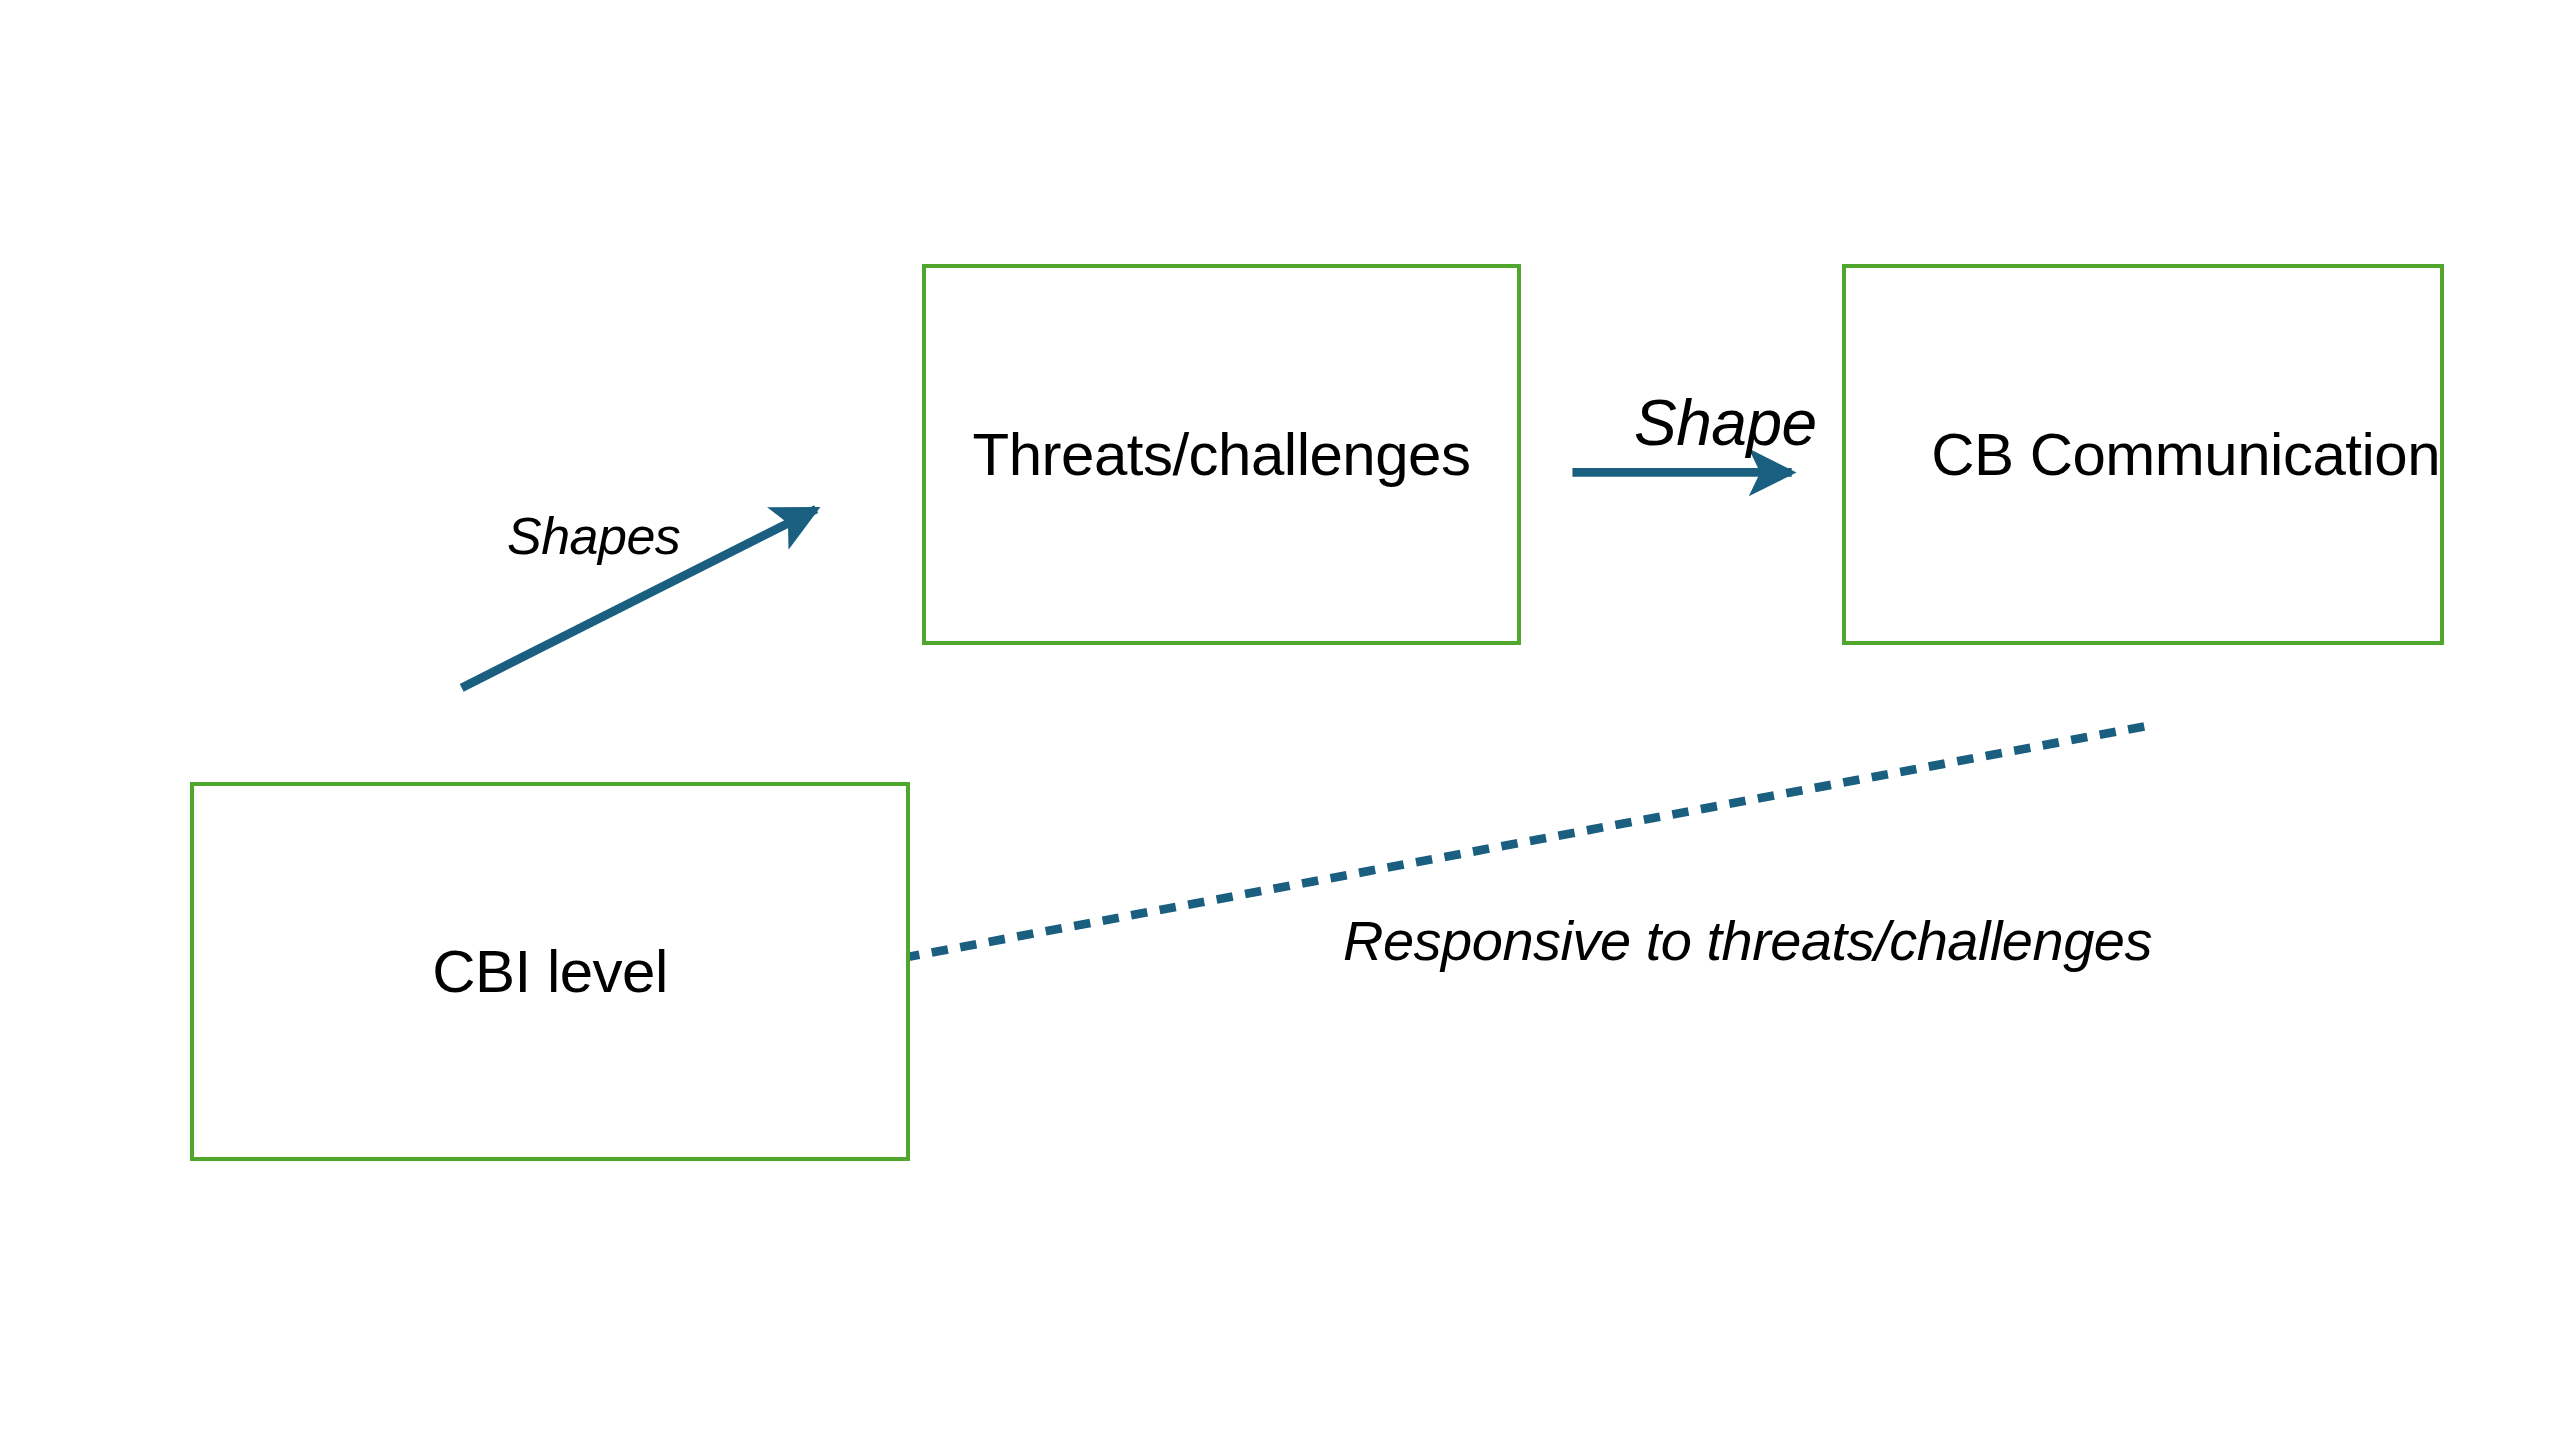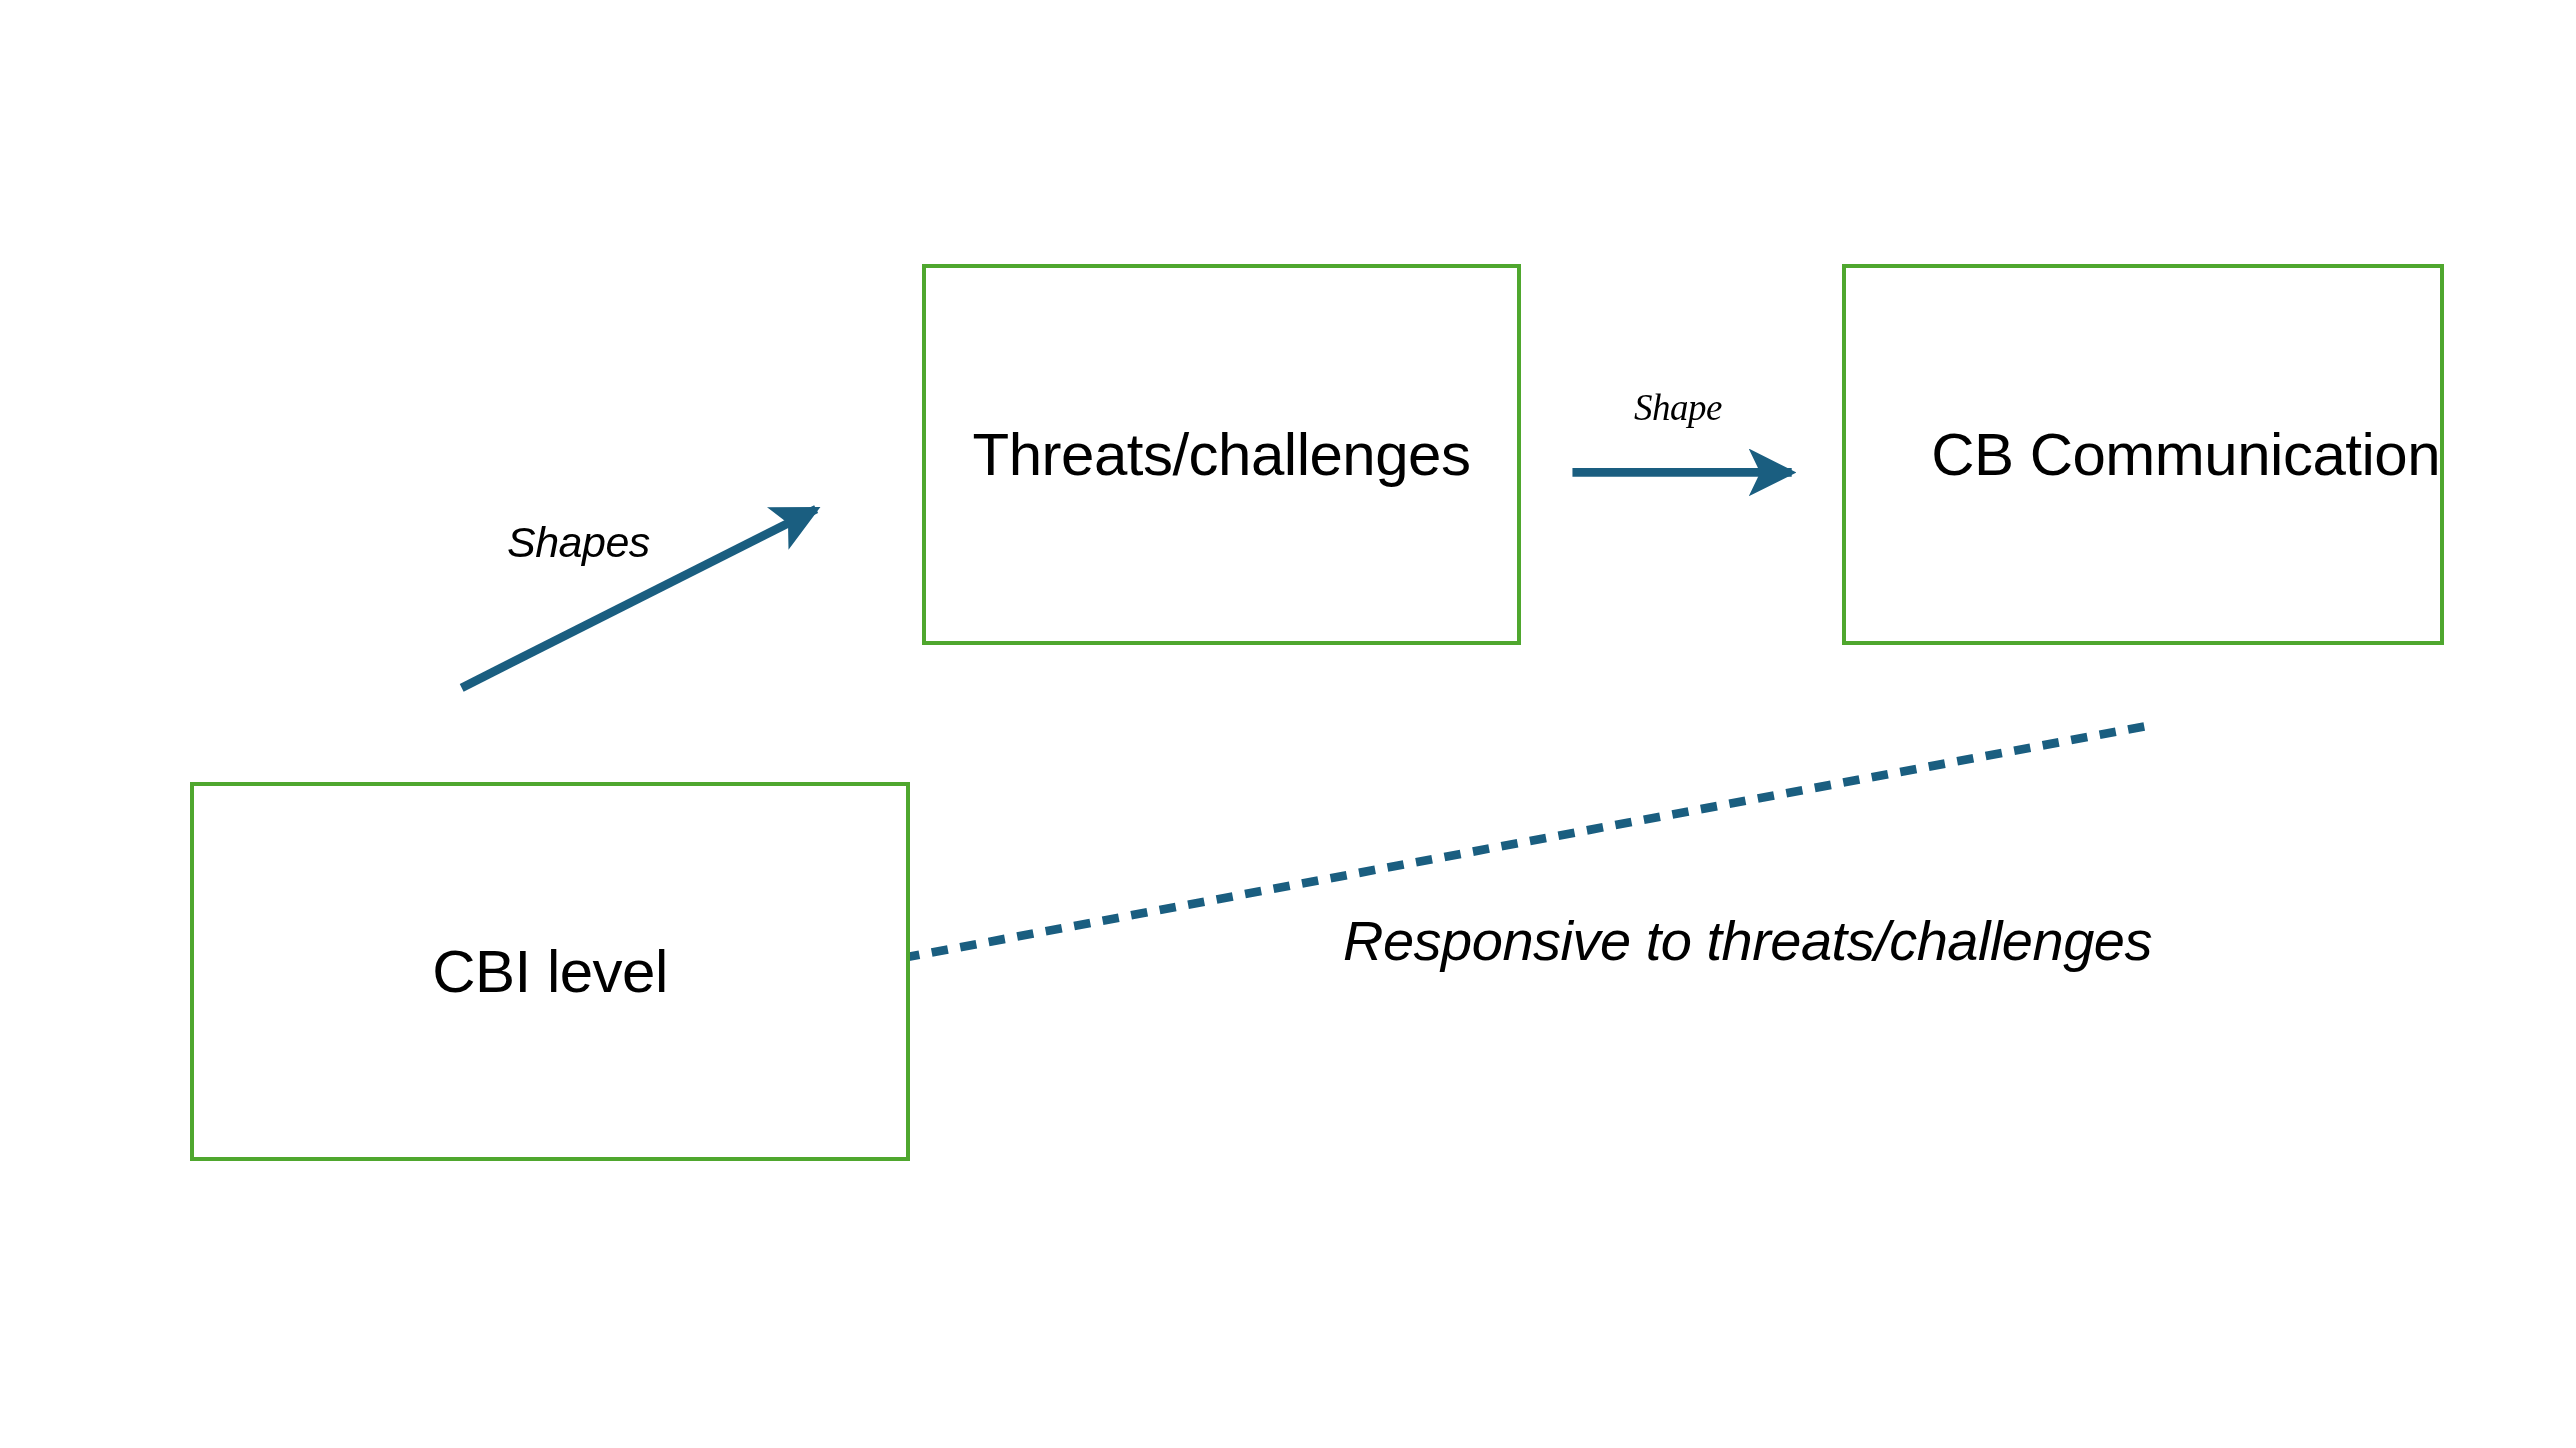--- a/index.html
+++ b/index.html
@@ -62,28 +62,27 @@
     position: absolute;
     color: #000000;
     font-family: "Liberation Sans", sans-serif;
     font-style: italic;
     font-weight: 400;
     white-space: nowrap;
     letter-spacing: -0.5px;
   }
   #label-shapes {
     left: 507px;
-    top: 518px;
-    font-size: 43px;
+    top: 506px;
+    font-size: 52px;
   }
   #label-shape {
     left: 1634px;
     top: 386px;
-    font-size: 37px;
-    font-family: Liberation Serif, serif;
+    font-size: 64px;
   }
   #label-responsive {
     left: 1343px;
     top: 908px;
     font-size: 56px;
   }
   #edges {
     position: absolute;
     left: 0;
     top: 0;

